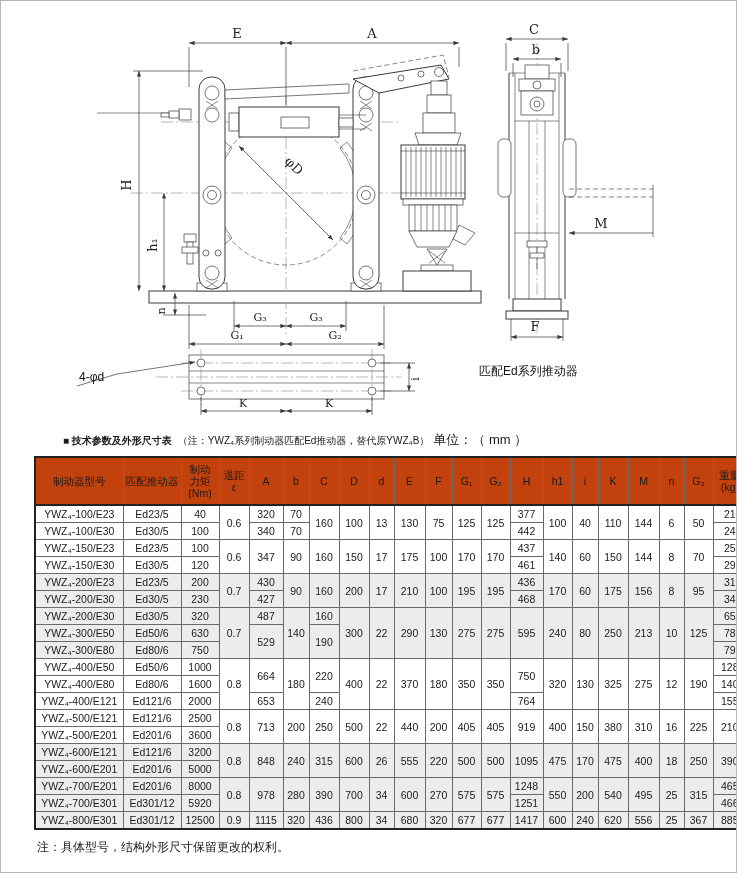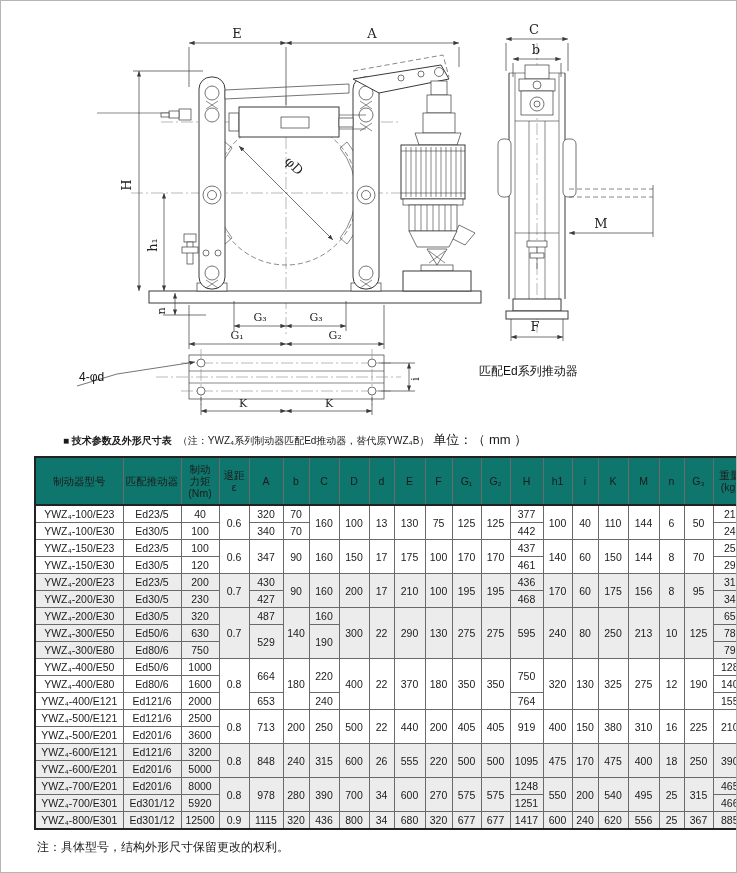--- a/index.html
+++ b/index.html
@@ -27,21 +27,21 @@
 
   #spec-table{
     position:absolute;left:33px;top:455px;width:702px;
     border-collapse:collapse;table-layout:fixed;
     border:2px solid #222;
   }
   #spec-table th,#spec-table td{
     border:1px solid #6a6a6a;text-align:center;vertical-align:middle;
     padding:0;font-weight:normal;overflow:hidden;
   }
-  #spec-table th{font-size:10.5px;line-height:12px;white-space:pre-line;height:46px;background:#0f766e;border-bottom:2px solid #222;}
+  #spec-table th{font-size:10.5px;line-height:12px;white-space:pre-line;height:46px;background:#c2410c;border-bottom:2px solid #222;}
   #spec-table td{font-size:10.5px;line-height:16px;}
   #spec-table tbody tr{height:17px;}
   #spec-table tr.shaded td{background:#ececec;}
   #spec-table tr.group-start td{border-top:1.6px solid #222;}
   #footnote{position:absolute;left:36px;top:838px;font-size:12px;}
 </style>
 </head>
 <body>
 
 <div id="page">

